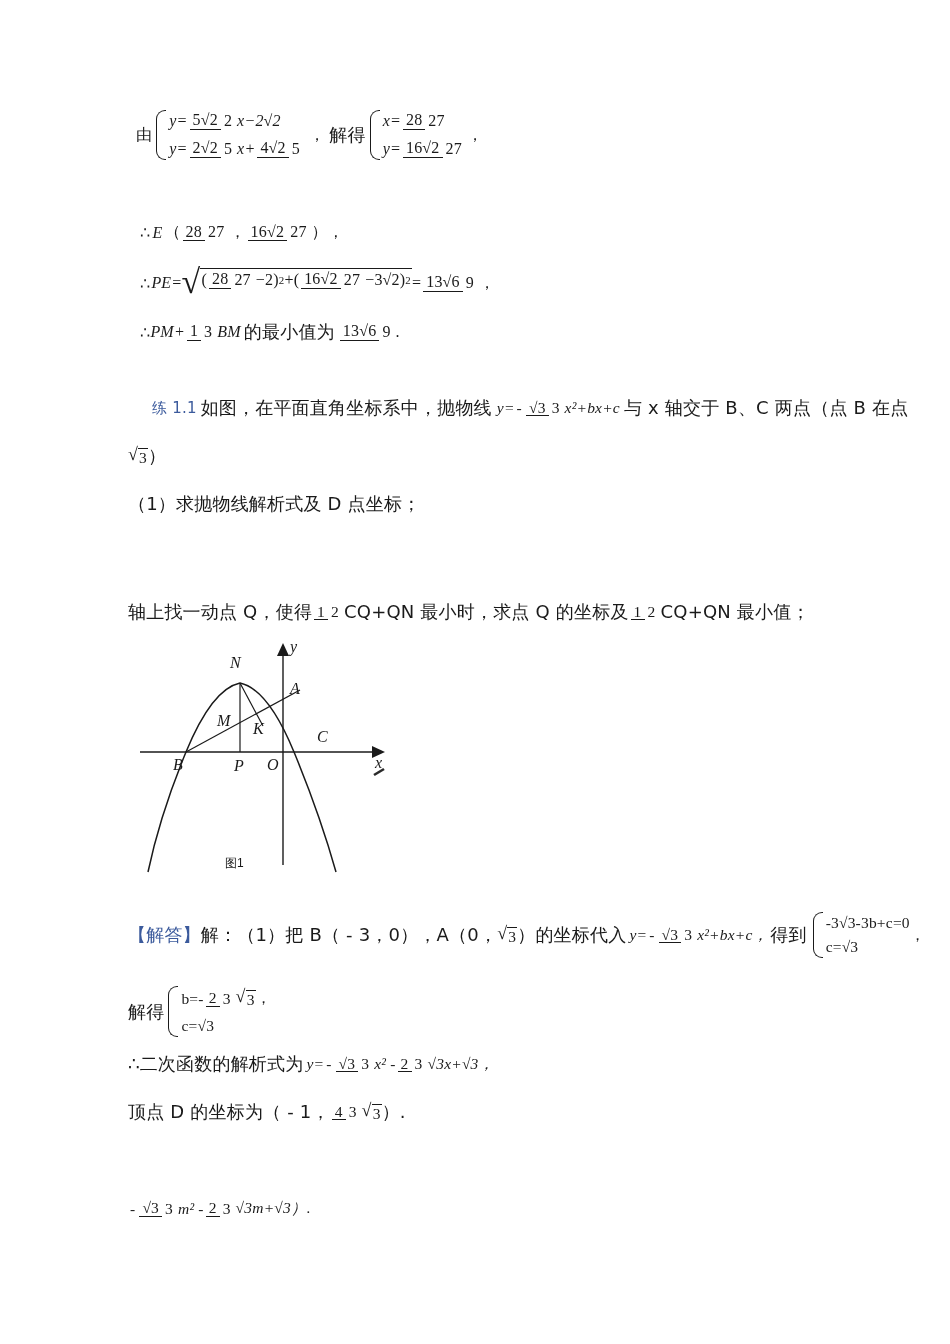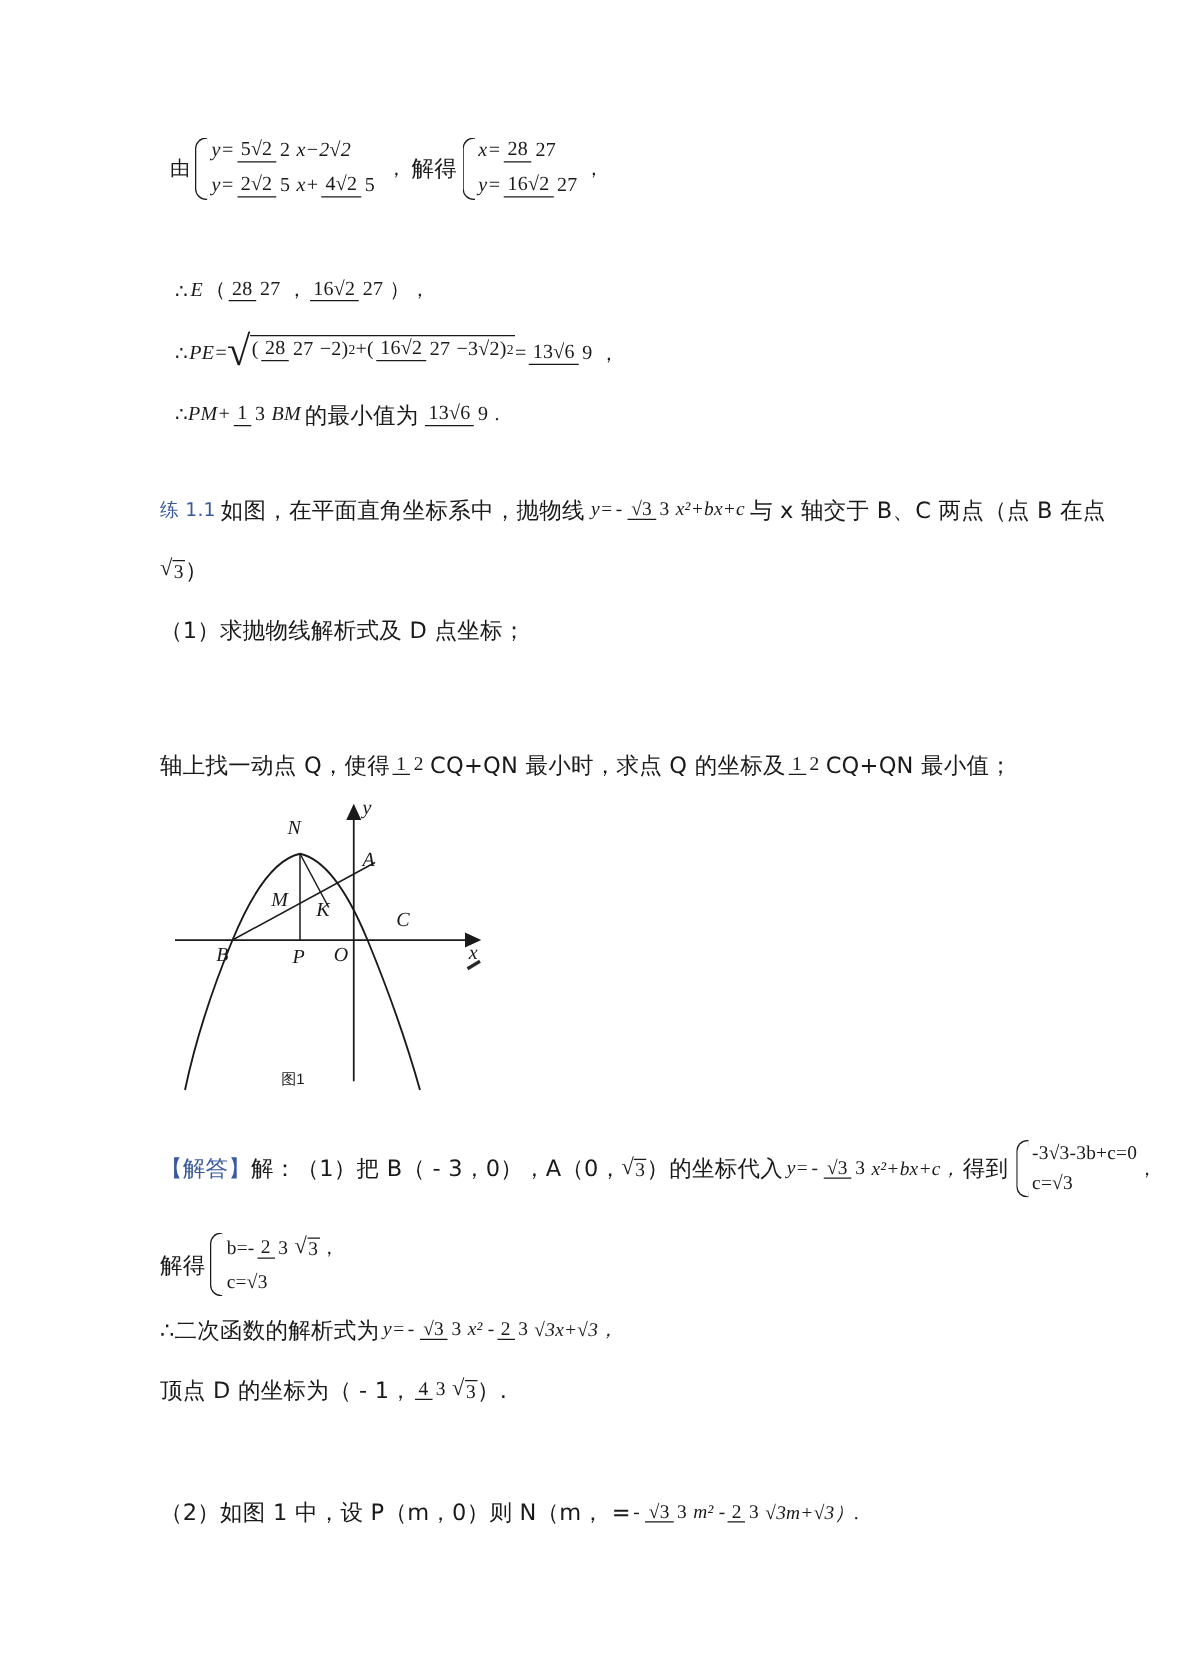--- a/index.html
+++ b/index.html
@@ -168,21 +168,21 @@
       <span class="frac">
         <span class="num">13√6</span>
         <span class="den">9</span>
       </span>
       <span>.</span>
     </div>
   </div>
 
   <div class="tline" style="left:128px;top:396px;">
     <div class="row" style="font-size:15.5px;">
-      <span class="blue cn" style="font-size:15px;">练 1.1</span>
+      <span class="blue cn" style="font-size:15px;margin-left:24px;">练 1.1</span>
       <span class="cn" style="margin-left:4px;">如图，在平面直角坐标系中，抛物线</span>
       <span class="it" style="margin-left:5px;">y=</span>
       <span style="margin:0 2px;">-</span>
       <span class="frac">
         <span class="num">√3</span>
         <span class="den">3</span>
       </span>
       <span class="it">x²+bx+c</span>
       <span class="cn" style="margin-left:4px;">与 x 轴交于 B、C 两点（点 B 在点</span>
     </div>
@@ -329,21 +329,20 @@
       <span class="sq">
         <span class="rad" style="font-size:18px;">√</span>
         <span class="bar">3</span>
       </span>
       <span class="cn">）.</span>
     </div>
   </div>
 
   <div class="tline" style="left:128px;top:1198px;">
     <div class="row" style="font-size:15.5px;">
-      <span class="cn">（2）如图 1 中，设 P（m，0）则 N（m， =</span>
       <span style="margin:0 2px;">-</span>
       <span class="frac">
         <span class="num">√3</span>
         <span class="den">3</span>
       </span>
       <span class="it">m² -</span>
       <span class="frac">
         <span class="num">2</span>
         <span class="den">3</span>
       </span>

